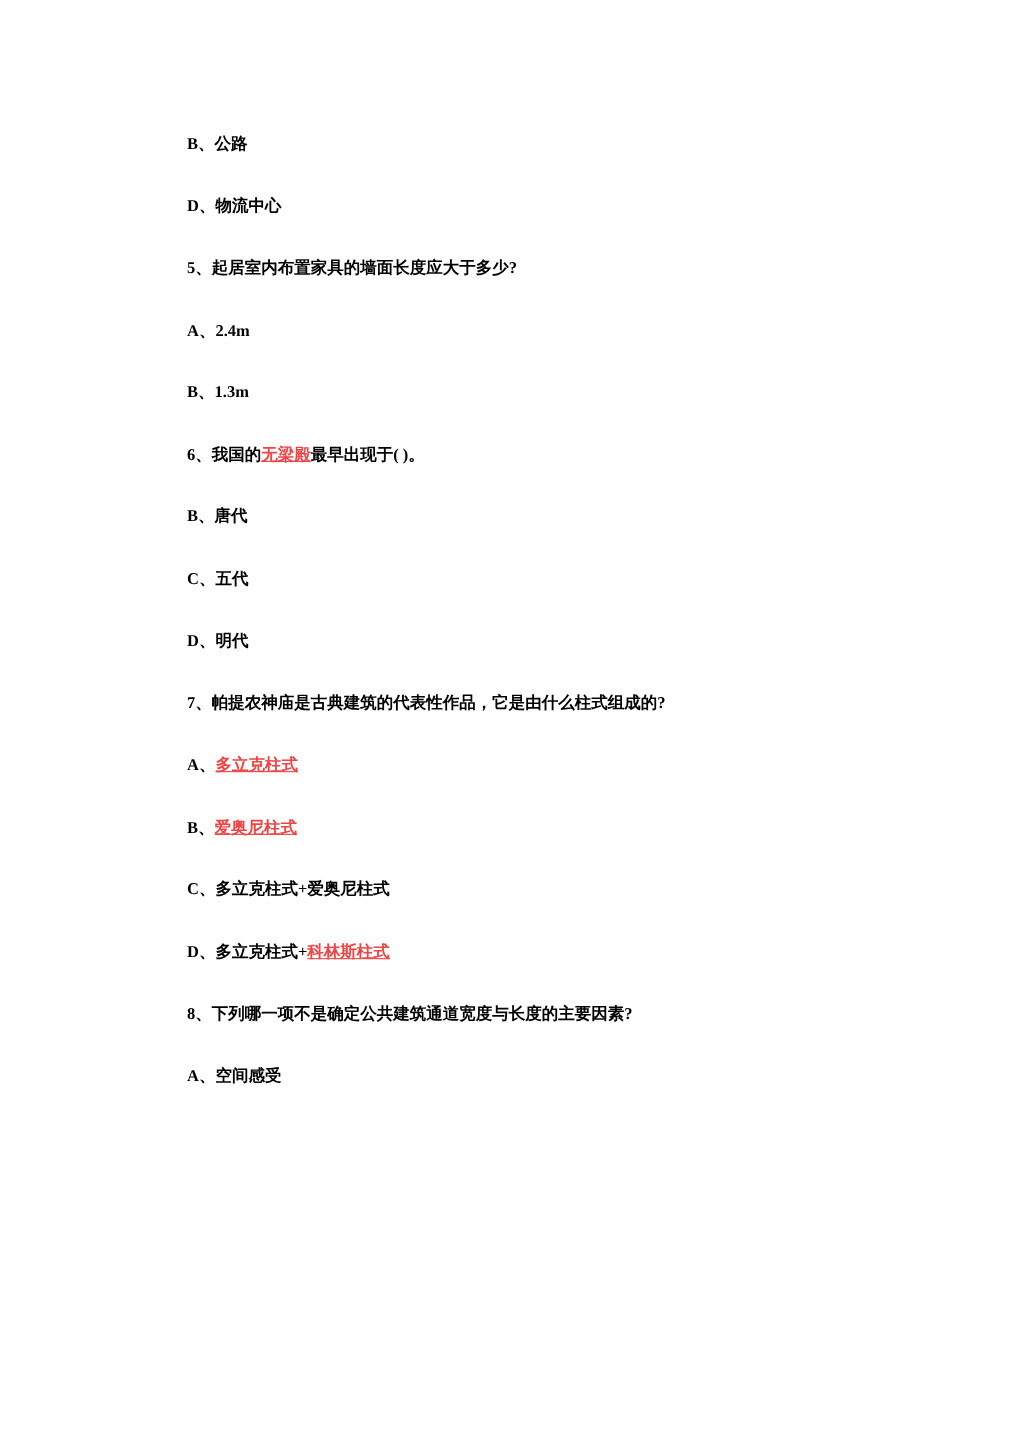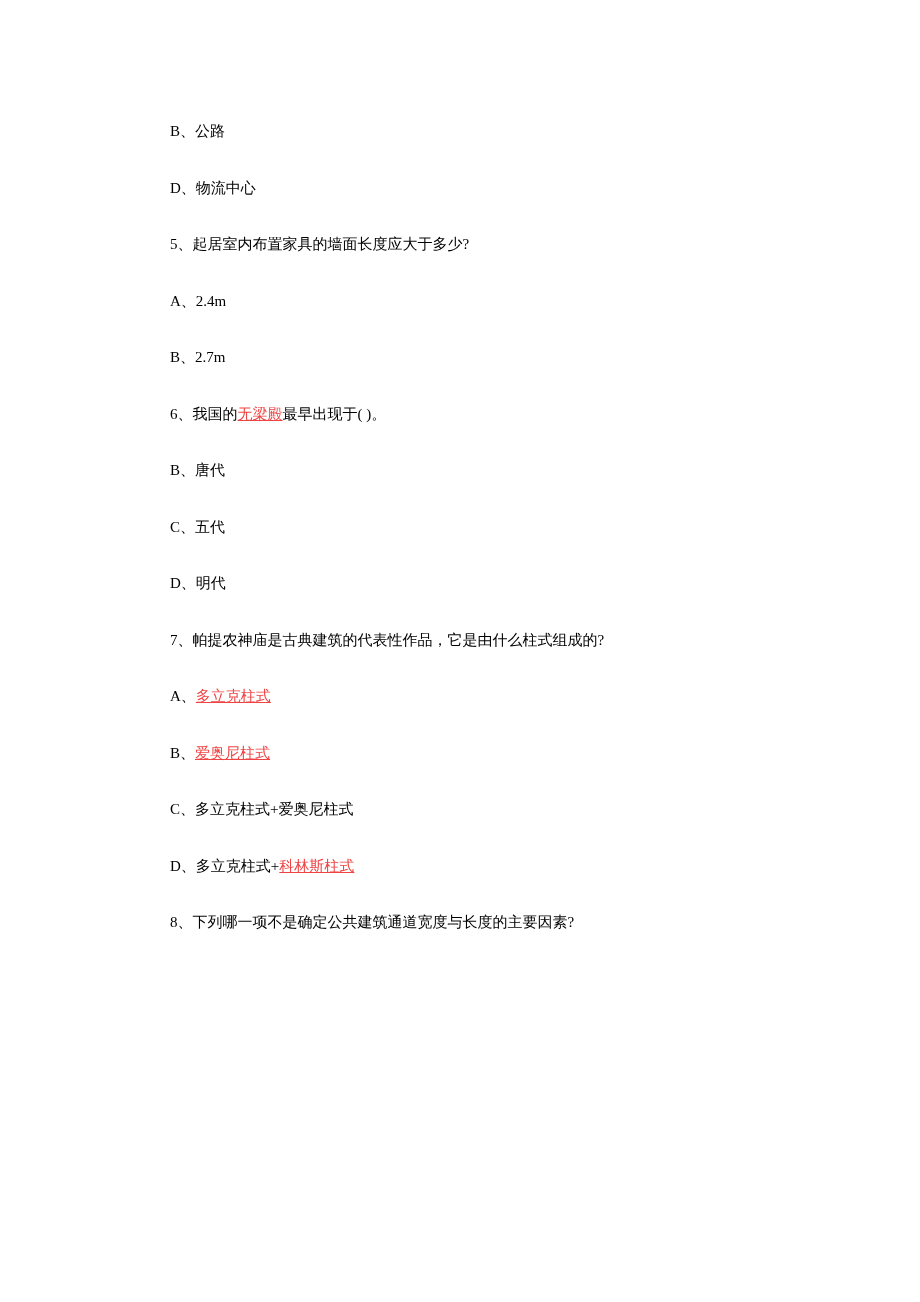--- a/index.html
+++ b/index.html
@@ -7,20 +7,21 @@
     padding: 0;
     background: #ffffff;
     font-family: "SimSun", "宋体", serif;
     font-size: 15px;
     color: #000000;
     width: 920px;
   }
   .page {
     padding: 120px 106px 40px 170px;
     line-height: 1.5;
+    font-weight: bold;
   }
   .line {
     margin-bottom: 34px;
   }
   a.link {
     color: #ef4444;
     text-decoration: underline;
     cursor: pointer;
   }
   .inline-text {
@@ -43,21 +44,21 @@
 
   <div class="line">
     <span class="inline-text">5、起居室内布置家具的墙面长度应大于多少?</span>
   </div>
 
   <div class="line">
     <span class="inline-text">A、</span><span class="inline-text">2.4m</span>
   </div>
 
   <div class="line">
-    <span class="inline-text">B、</span><span class="inline-text">2.7m</span>
+    <span class="inline-text">B、</span><span class="inline-text">1.3m</span>
   </div>
 
 
 
   <div class="line">
     <span class="inline-text">6、我国的</span><a class="link">无梁殿</a><span class="inline-text">最早出现于(  )。</span>
   </div>
 
 
   <div class="line">
@@ -89,14 +90,17 @@
   </div>
 
   <div class="line">
     <span class="inline-text">D、多立克柱式+</span><a class="link">科林斯柱式</a><span class="inline-text"></span>
   </div>
 
   <div class="line">
     <span class="inline-text">8、下列哪一项不是确定公共建筑通道宽度与长度的主要因素?</span>
   </div>
 
+  <div class="line">
+    <span class="inline-text">A、</span><span class="inline-text">空间感受</span>
+  </div>
 
 </div>
 
 </body></html>

